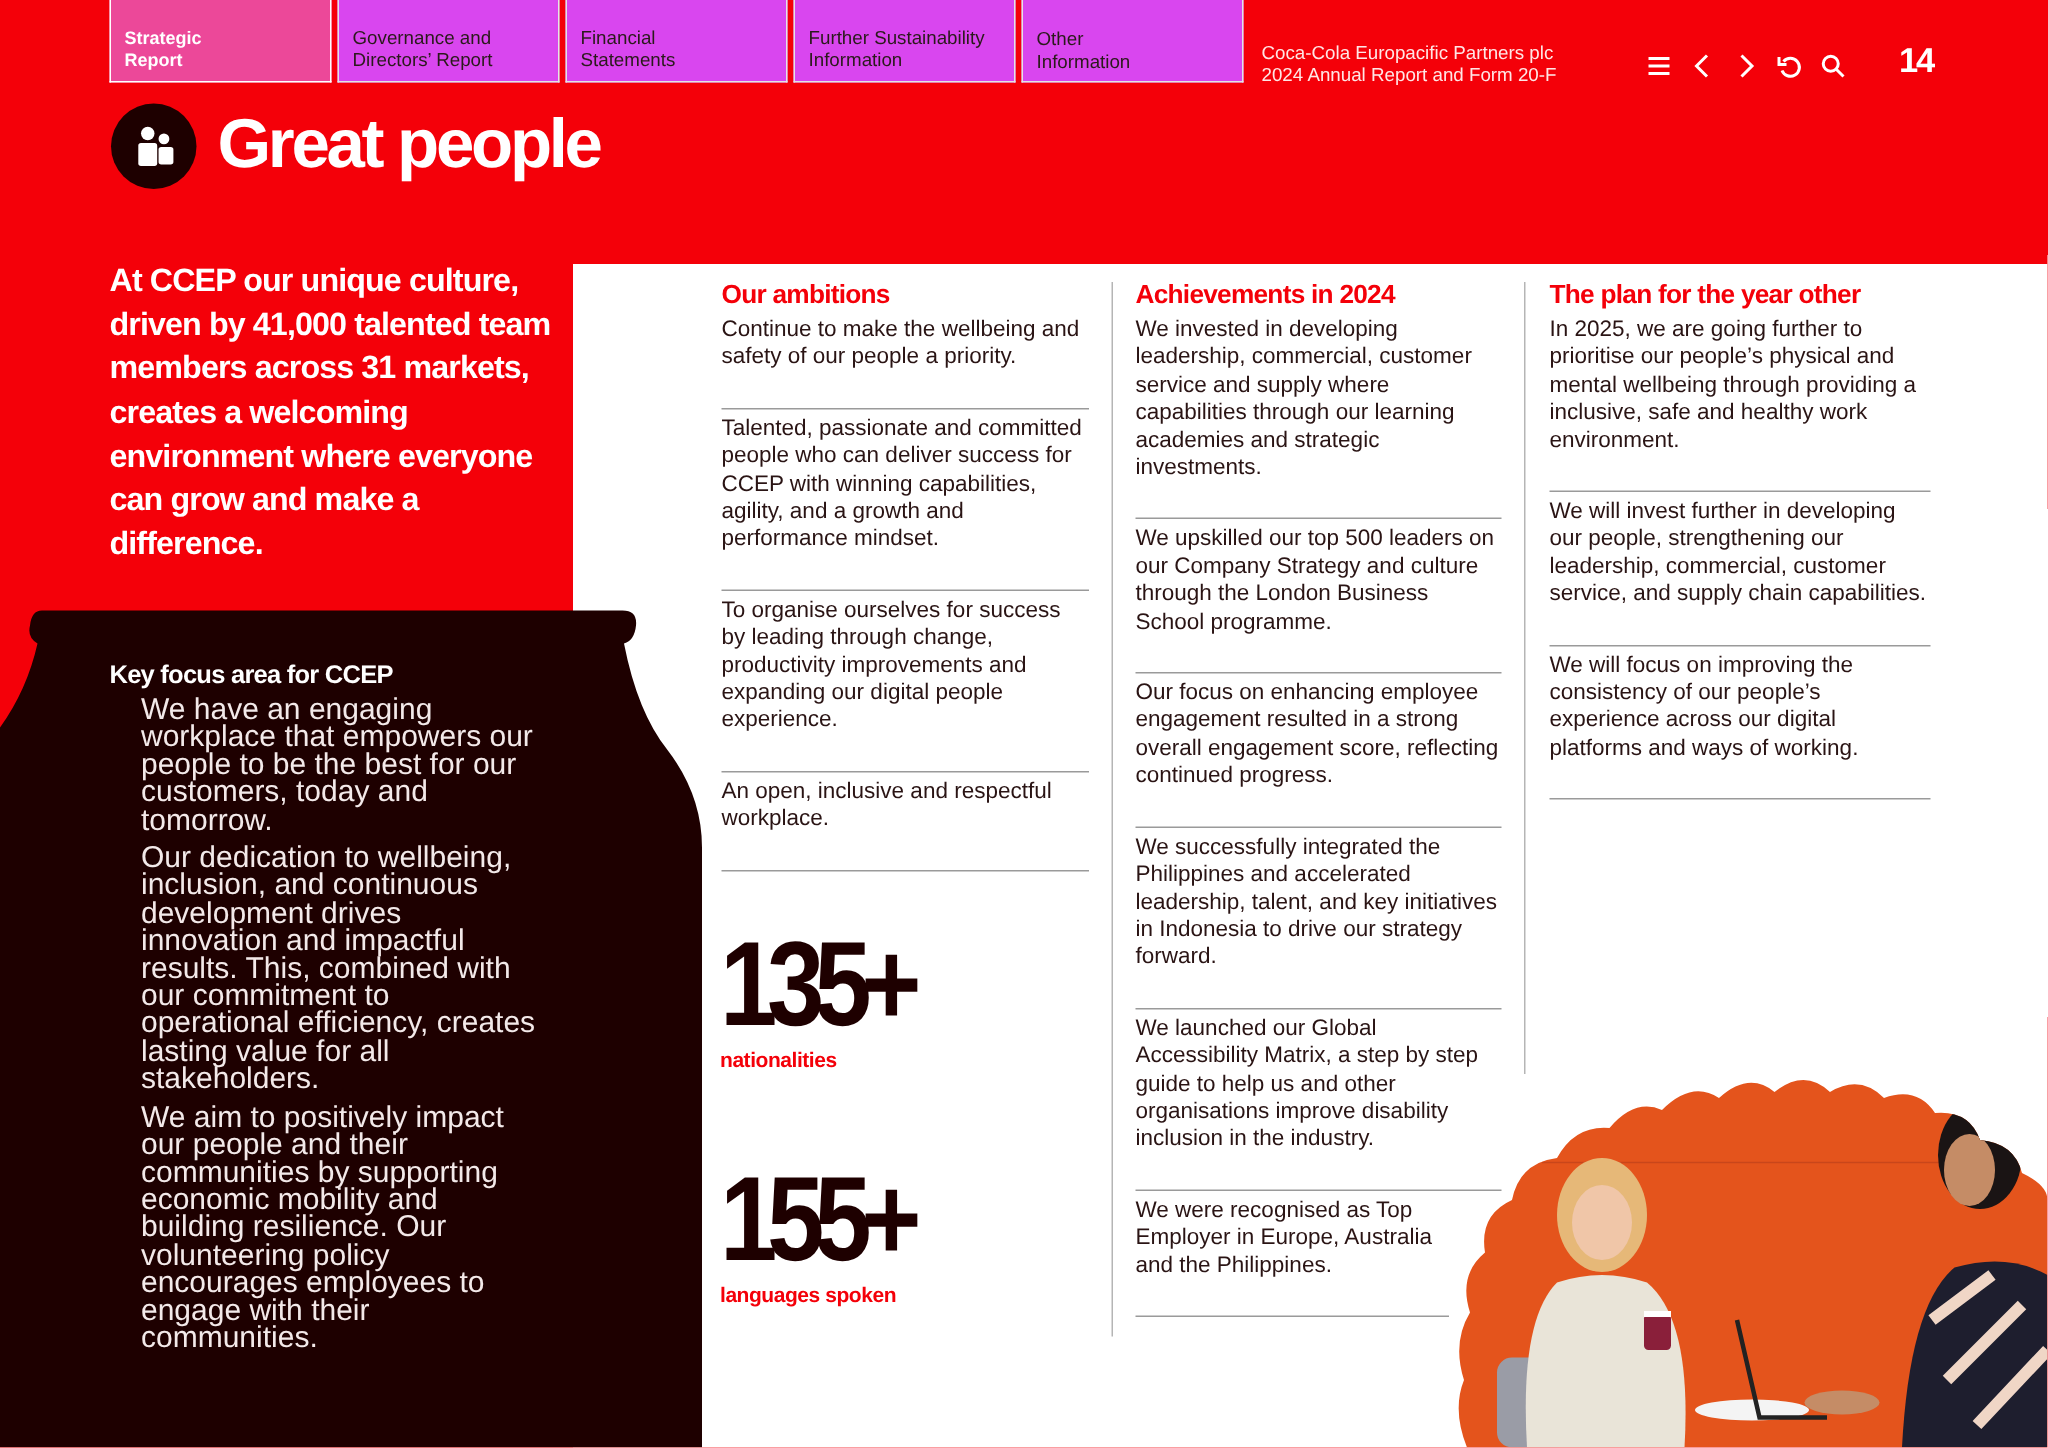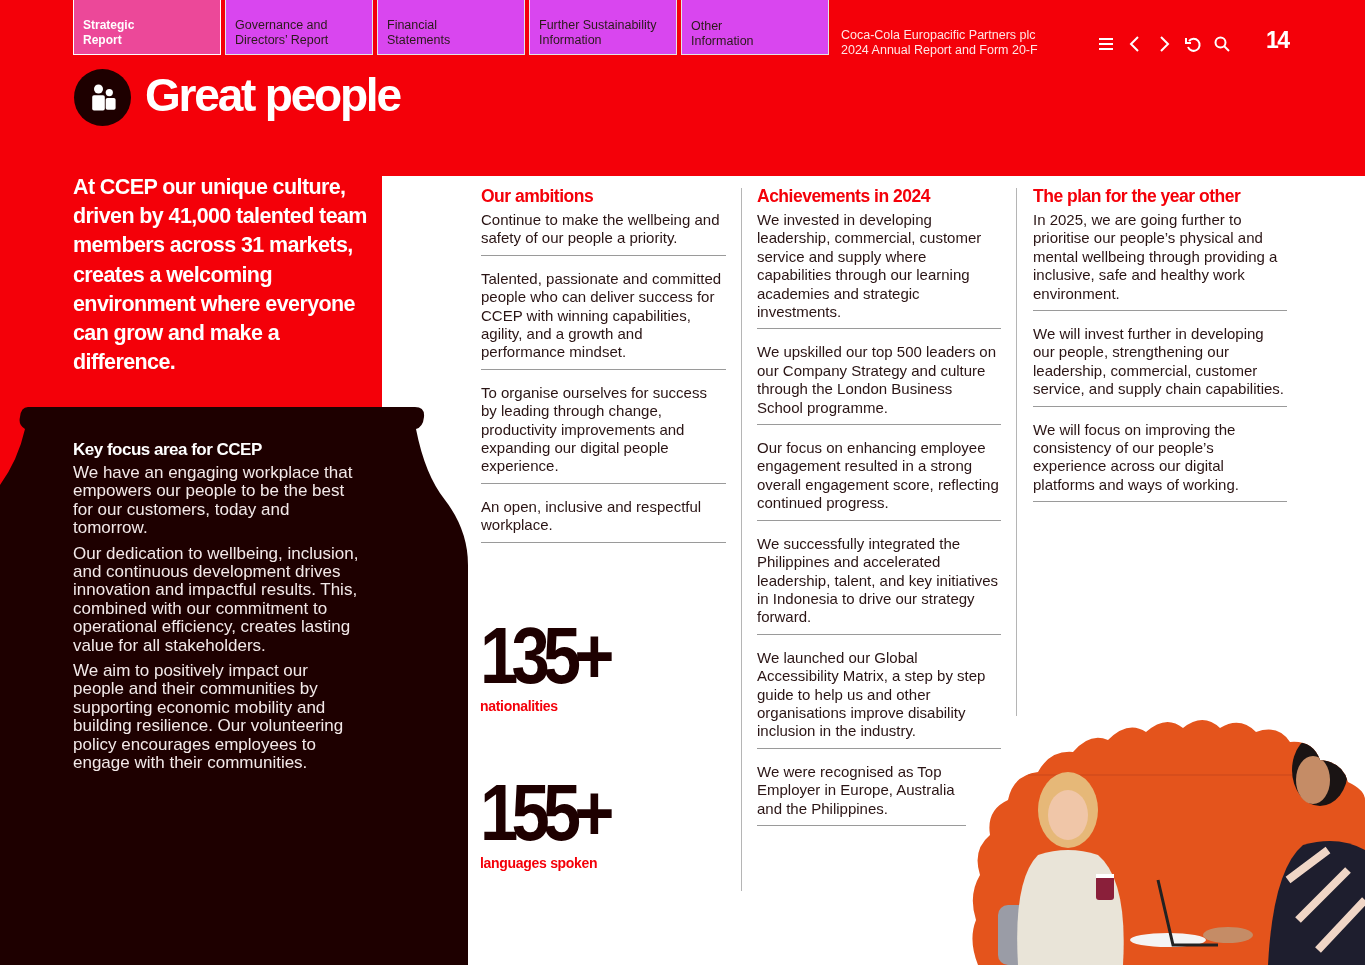--- a/index.html
+++ b/index.html
@@ -41,26 +41,26 @@
     font-size: 21.5px; line-height: 29.2px; letter-spacing: -0.6px;
   }
 
   
   .panel { position: absolute; left: 382px; top: 176px; width: 983px; height: 789px; background: #fff; }
 
   
   .jar { position: absolute; left: 0; top: 405px; width: 470px; height: 560px; }
   .focus { position: absolute; left: 73px; top: 440px; width: 290px; color: #f3e9e9; }
   .focus h3 { font-size: 17px; font-weight: bold; letter-spacing: -0.5px; margin-bottom: 4px; color: #fff; }
-  .focus p { font-size: 17px; line-height: 18.4px; margin-bottom: 7px; }
+  .focus p { font-size: 20px; line-height: 18.4px; margin-bottom: 7px; margin-left: 21px; }
 
   
   .col { position: absolute; top: 186px; }
   .col h2 { color: #f40009; font-size: 17.5px; font-weight: bold; letter-spacing: -0.5px; margin-bottom: 4px; }
-  .col .item { font-size: 15px; line-height: 18.4px; color: #2a1414; padding-bottom: 7px; margin-bottom: 14px; border-bottom: 1px solid #9a9a9a; }
+  .col .item { font-size: 15px; line-height: 18.4px; color: #2a1414; padding-bottom: 24px; margin-bottom: 4px; border-bottom: 1px solid #9a9a9a; }
   .col1 { left: 481px; width: 245px; }
   .col2 { left: 757px; width: 244px; }
   .col3 { left: 1033px; width: 254px; }
   .col2 .item.last { width: 209px; }
   .vdiv { position: absolute; width: 1px; background: #b5b5b5; }
 
   
   .stat { position: absolute; left: 480px; }
   .stat .num { font-size: 80px; font-weight: bold; letter-spacing: -8px; color: #1e0000; line-height: 80px; transform: scaleX(0.86); transform-origin: left; }
   .stat .lbl { color: #f40009; font-weight: bold; font-size: 14px; letter-spacing: -0.3px; margin-top: 2px; }

